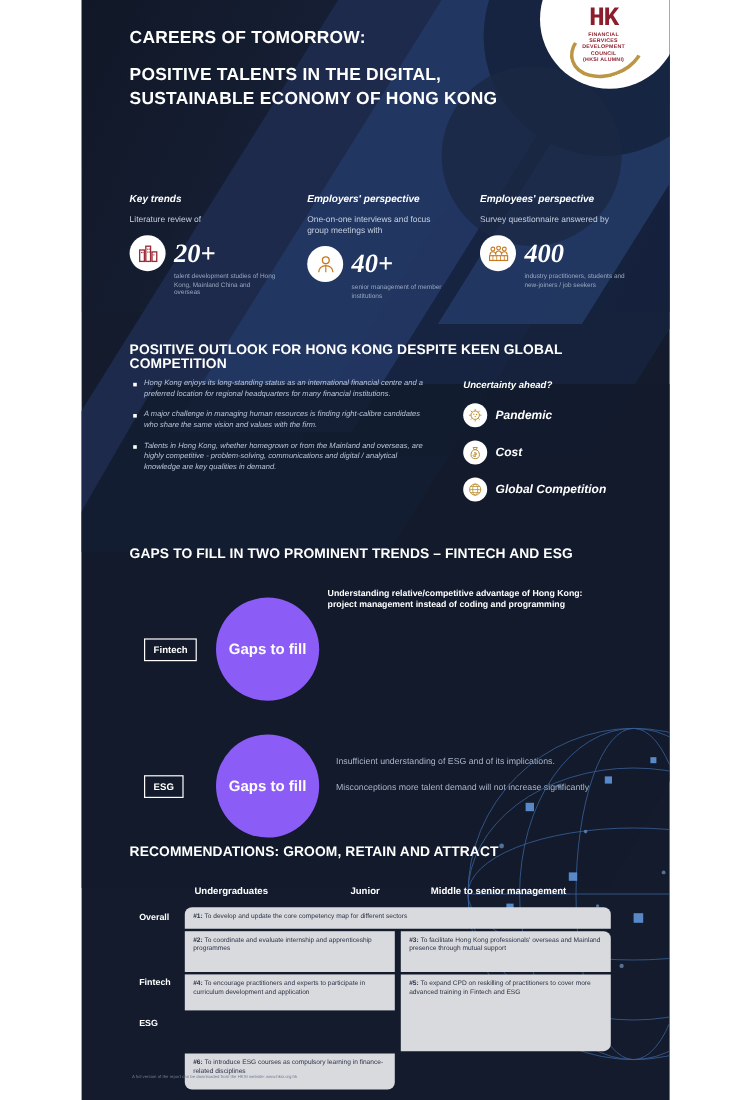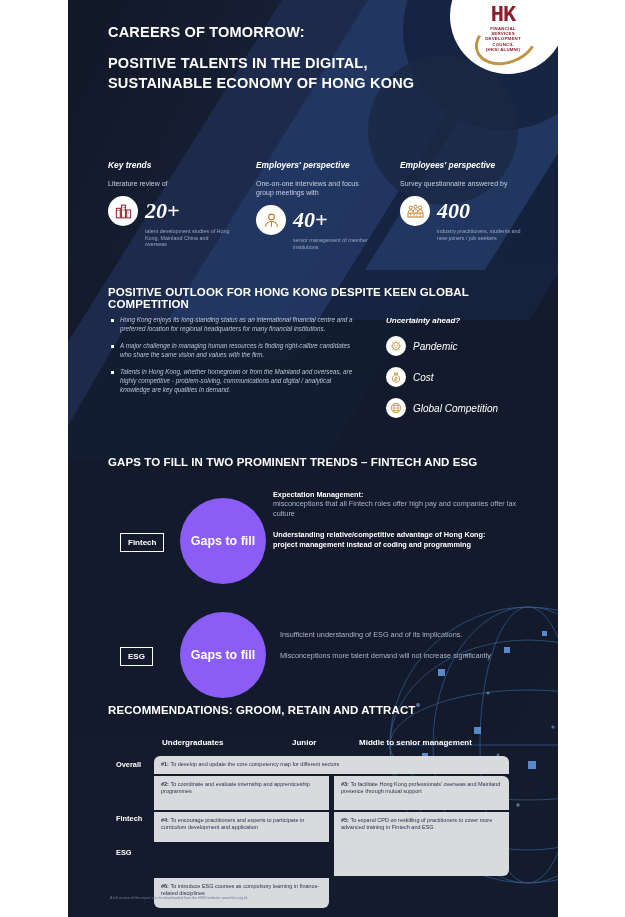--- a/index.html
+++ b/index.html
@@ -52,21 +52,21 @@
 
   
   .bul{position:relative;padding-left:10px;margin-bottom:9px;}
   .bul:before{content:"";position:absolute;left:1px;top:3px;width:3px;height:3px;background:#ffffff;}
   .bul span{color:#b9c4d8;font-size:6.3px;line-height:8.6px;font-style:italic;display:block;}
 
   
   .unc-item{display:flex;align-items:center;gap:7px;margin-top:11px;}
   .unc-ic{width:20px;height:20px;border-radius:50%;background:#fff;flex:0 0 20px;
           display:flex;align-items:center;justify-content:center;}
-  .unc-lb{color:#ffffff;font-size:10px;font-style:italic;font-weight:normal;text-align:right;}
+  .unc-lb{color:#ffffff;font-size:10px;font-style:italic;font-weight:bold;text-align:right;}
 
   
   .gap-circle{width:86px;height:86px;border-radius:50%;background:#8b5cf6;
     display:flex;align-items:center;justify-content:center;color:#fff;font-weight:bold;font-size:12.5px;}
   .tagbox{border:1.4px solid #ffffff;color:#ffffff;font-weight:bold;font-size:8px;
     padding:4px 7px;display:inline-block;}
   .gp-h{color:#ffffff;font-weight:bold;font-size:7.3px;line-height:9.4px;}
   .gp-b{color:#aab5cb;font-weight:normal;}
 
   
@@ -229,24 +229,20 @@
 
     <div style="position:absolute;left:52px;top:498px;">
       <div style="display:flex;align-items:center;">
         <div style="width:60px;"><span class="tagbox">Fintech</span></div>
         <div class="gap-circle">
           <span>Gaps to fill</span>
         </div>
       </div>
     </div>
     <div style="position:absolute;left:205px;top:490px;width:250px;">
-      <div class="gp-h" style="margin-bottom:12px;">
-        <span>Expectation Management:</span><br>
-        <span class="gp-b">misconceptions that all Fintech roles offer high pay and companies offer lax culture</span>
-      </div>
       <div class="gp-h">
         <span>Understanding relative/competitive advantage of Hong Kong:</span><br>
         <span>project management instead of coding and programming</span>
       </div>
     </div>
 
     <div style="position:absolute;left:52px;top:612px;">
       <div style="display:flex;align-items:center;">
         <div style="width:60px;"><span class="tagbox">ESG</span></div>
         <div class="gap-circle">

